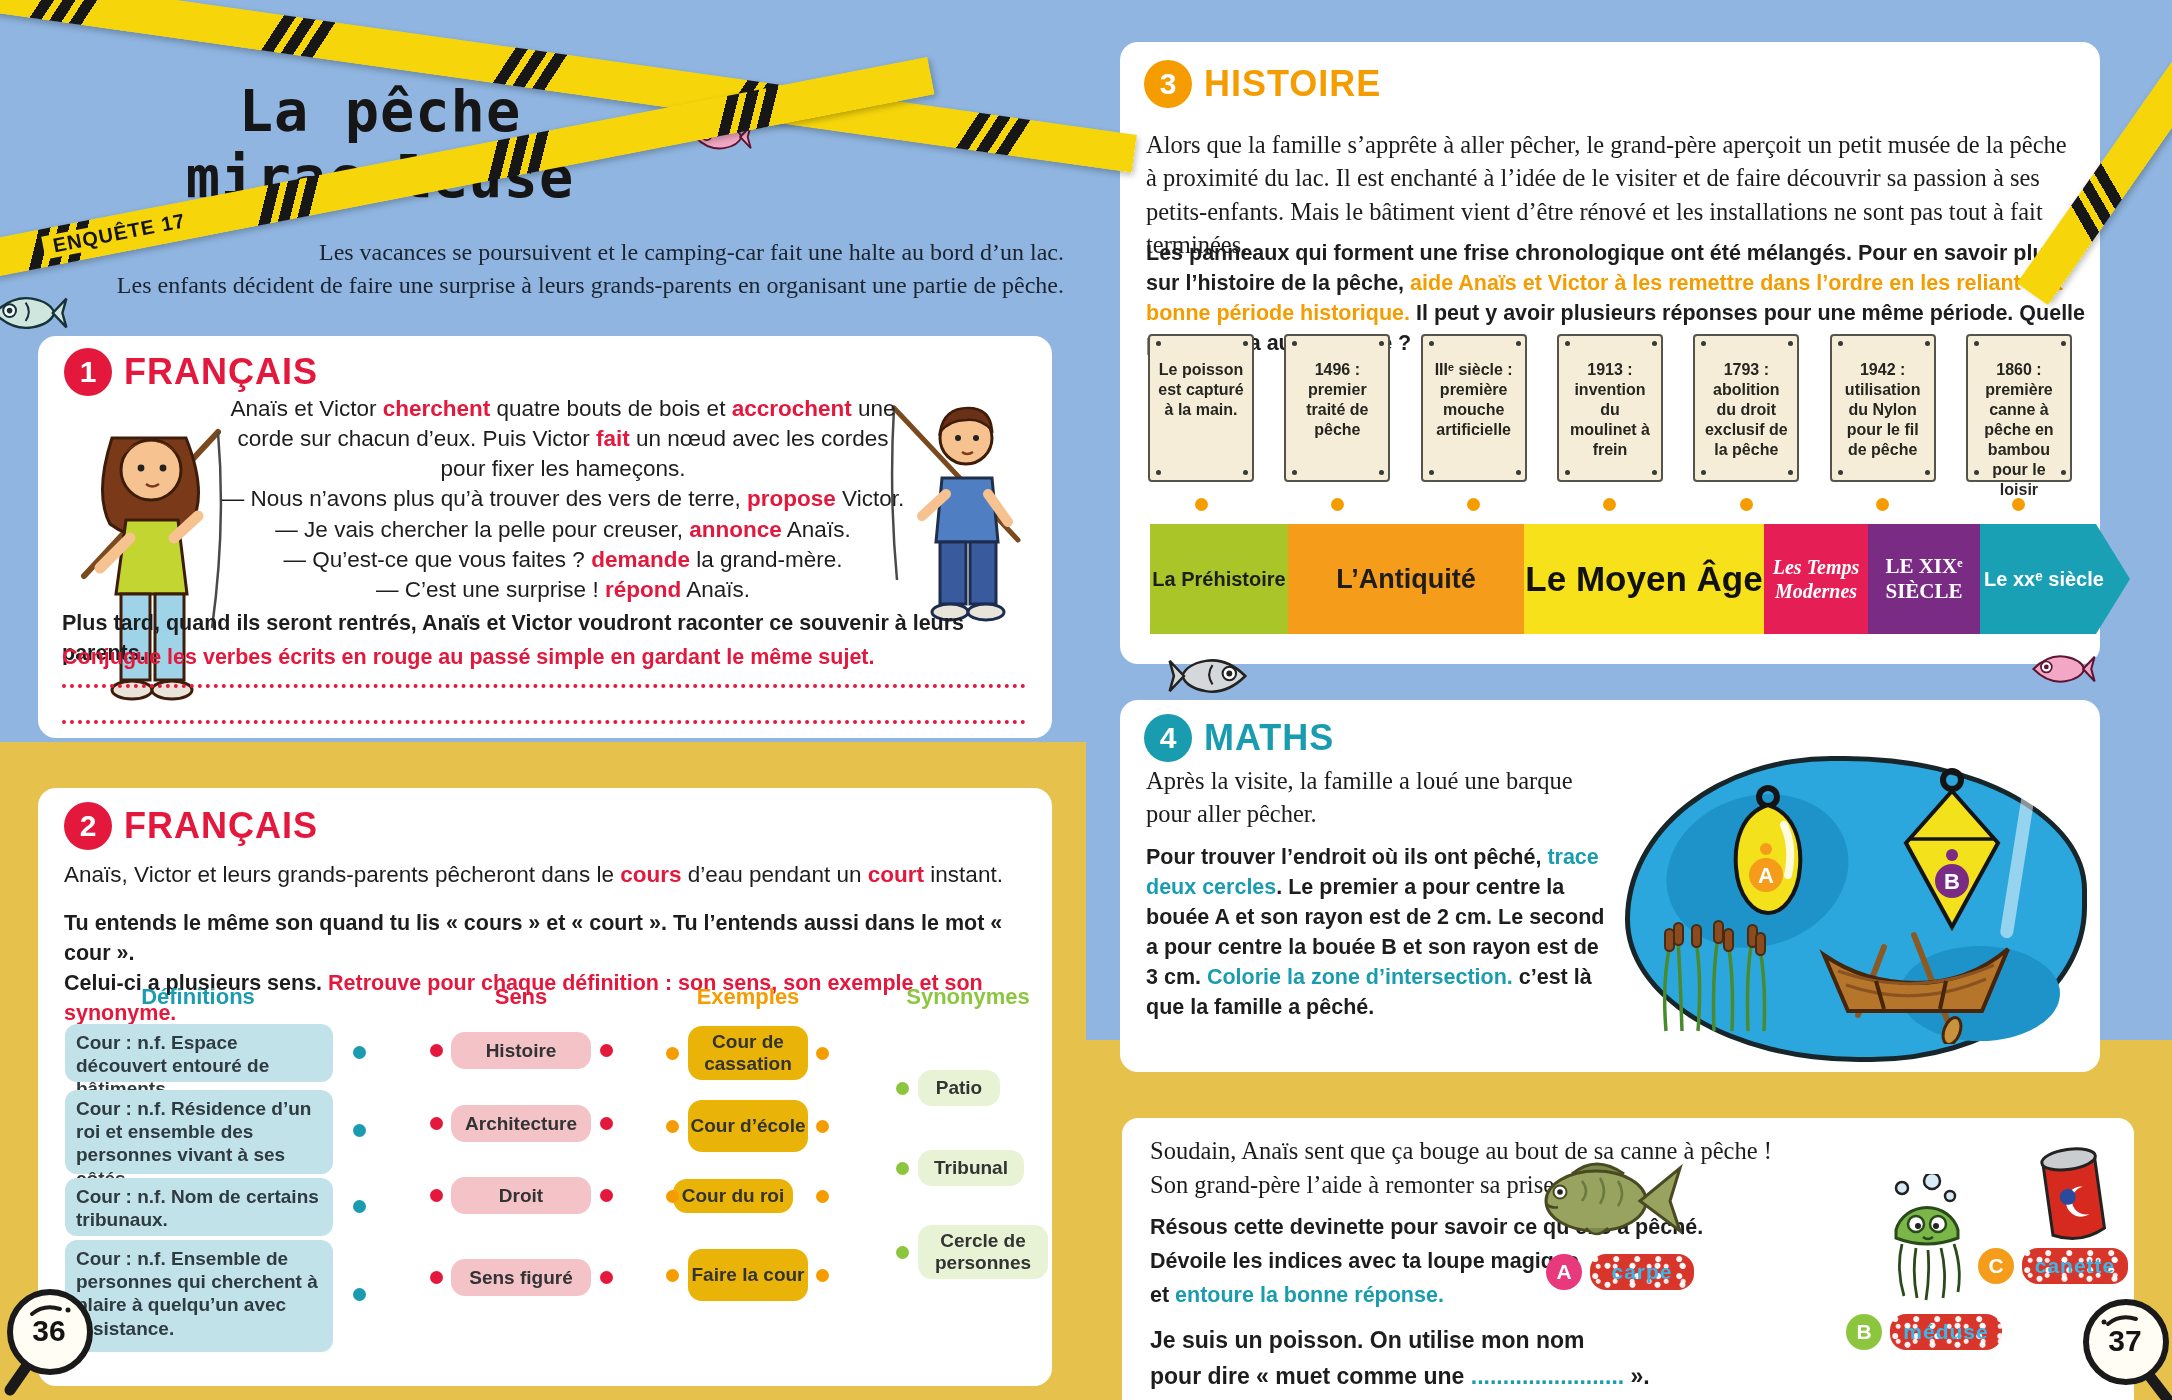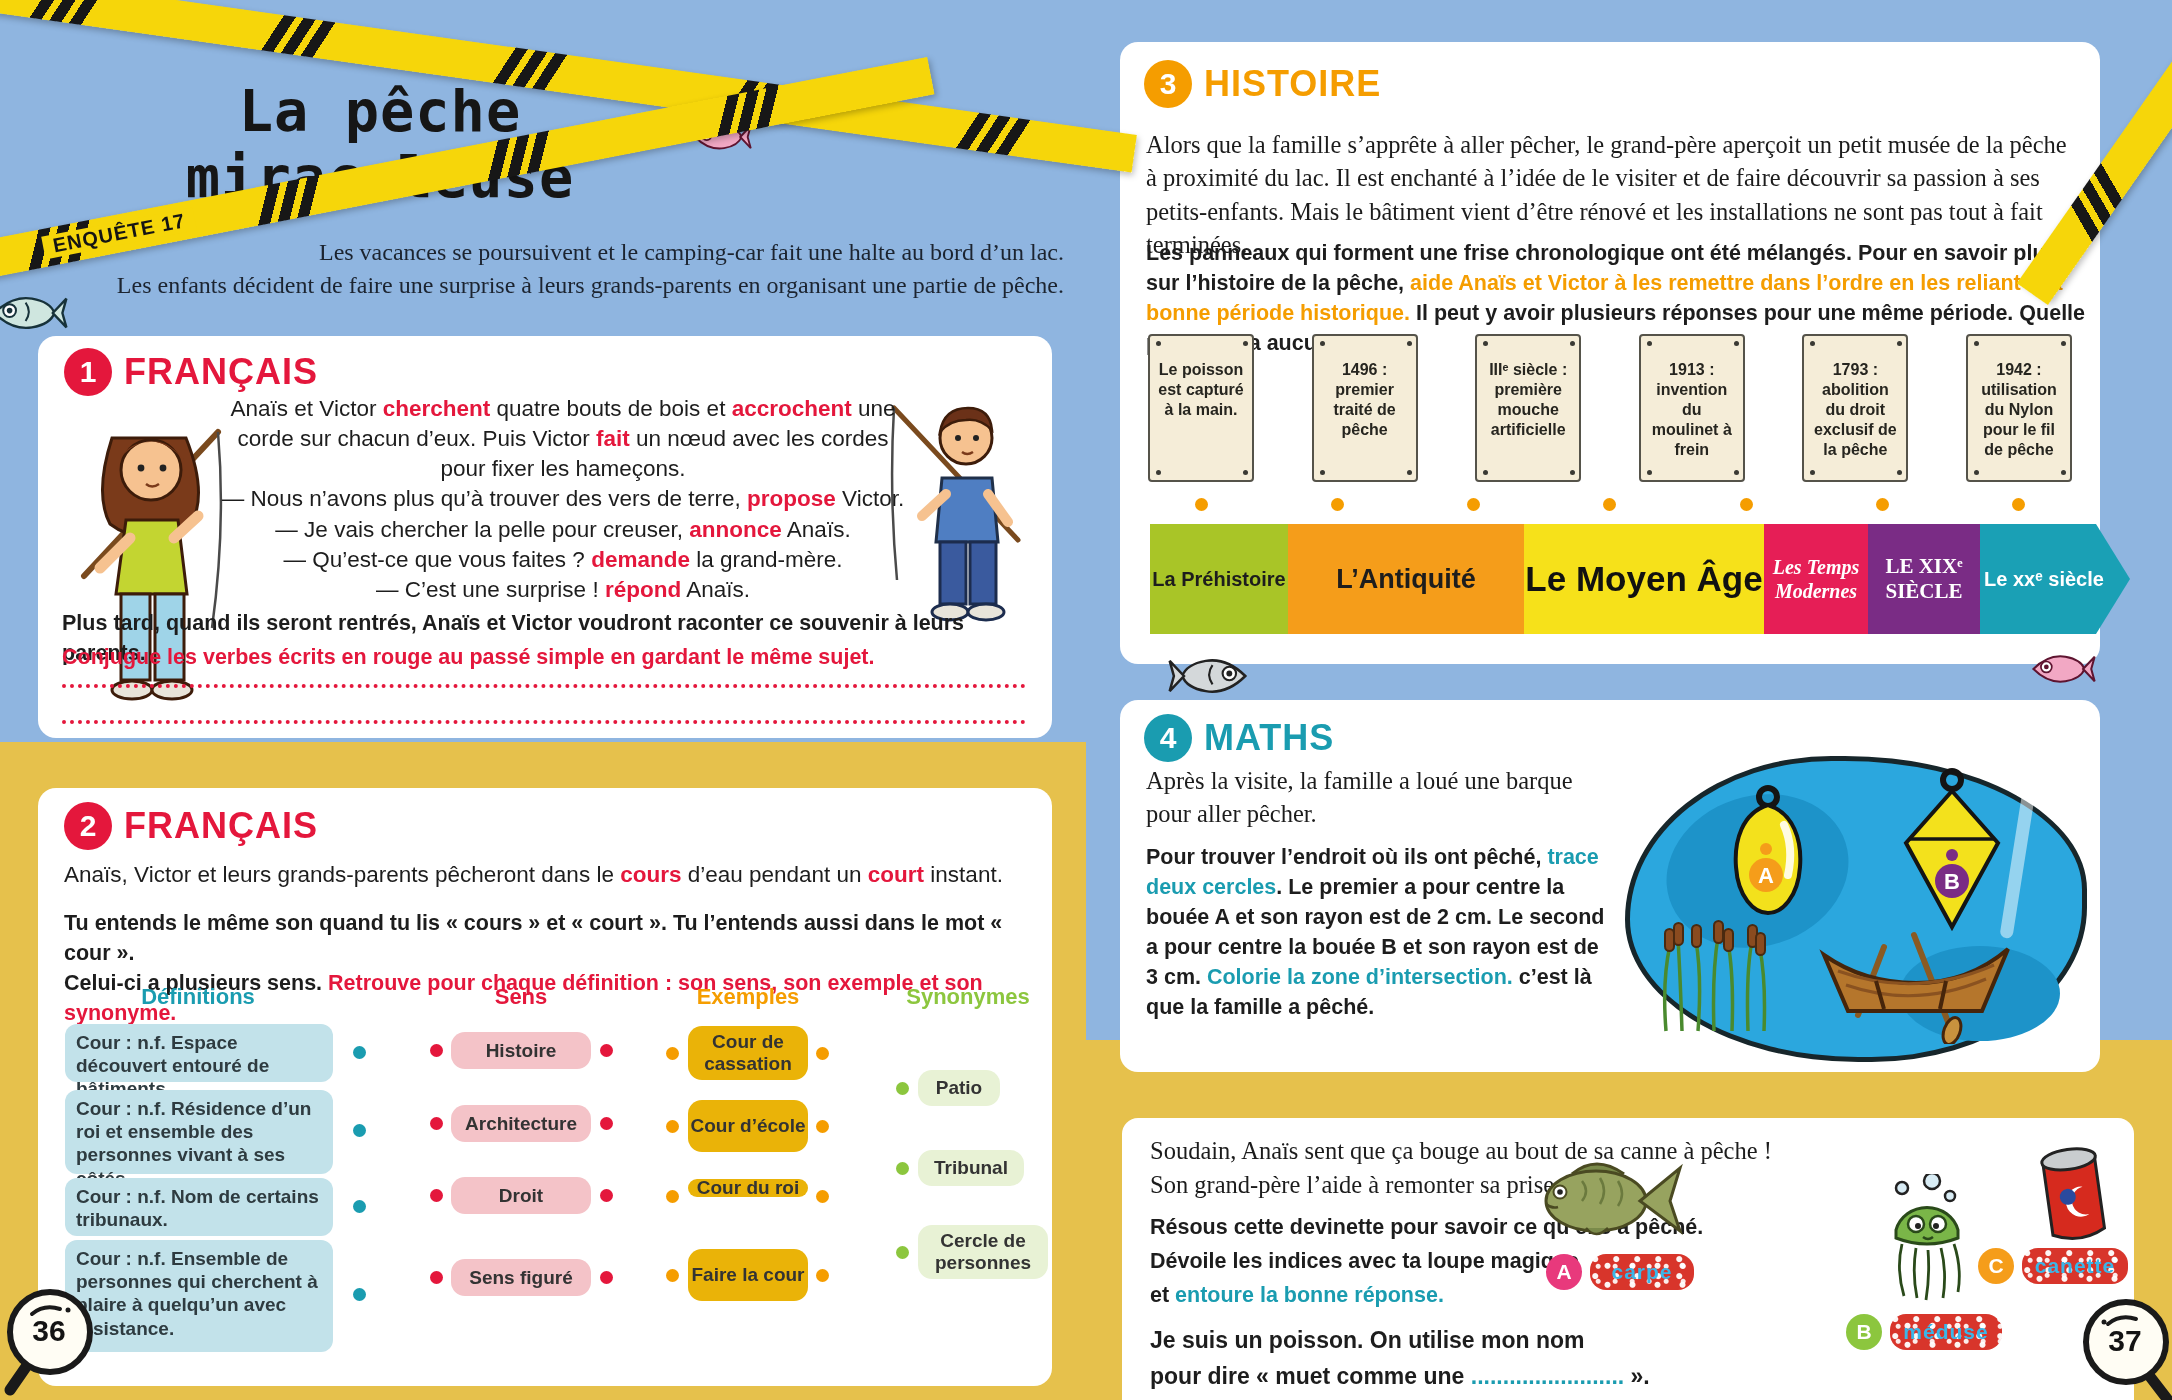--- a/index.html
+++ b/index.html
@@ -203,21 +203,21 @@
     <div class="dot d-red" style="left:562px;top:256px;"></div>
     <div class="dot d-red" style="left:392px;top:329px;"></div>
     <div class="dot d-red" style="left:562px;top:329px;"></div>
     <div class="dot d-red" style="left:392px;top:401px;"></div>
     <div class="dot d-red" style="left:562px;top:401px;"></div>
     <div class="dot d-red" style="left:392px;top:483px;"></div>
     <div class="dot d-red" style="left:562px;top:483px;"></div>
 
     <div class="capsule cap-cream" style="left:650px;top:238px;width:120px;height:54px;">Cour de cassation</div>
     <div class="capsule cap-cream" style="left:650px;top:312px;width:120px;height:52px;">Cour d’école</div>
-    <div class="capsule cap-cream" style="left:650px;top:391px;width:120px;height:18px;">Cour du roi</div>
+    <div class="capsule cap-cream" style="left:635px;top:391px;width:120px;height:34px;">Cour du roi</div>
     <div class="capsule cap-cream" style="left:650px;top:461px;width:120px;height:52px;">Faire la cour</div>
     <div class="dot d-orange" style="left:628px;top:259px;"></div>
     <div class="dot d-orange" style="left:778px;top:259px;"></div>
     <div class="dot d-orange" style="left:628px;top:332px;"></div>
     <div class="dot d-orange" style="left:778px;top:332px;"></div>
     <div class="dot d-orange" style="left:628px;top:402px;"></div>
     <div class="dot d-orange" style="left:778px;top:402px;"></div>
     <div class="dot d-orange" style="left:628px;top:481px;"></div>
     <div class="dot d-orange" style="left:778px;top:481px;"></div>
 
@@ -241,20 +241,21 @@
       <span>Les panneaux qui forment une frise chronologique ont été mélangés. Pour en savoir plus sur l’histoire de la pêche, </span><span style="color:#f59d00;">aide Anaïs et Victor à les remettre dans l’ordre en les reliant à la bonne période historique.</span><span> Il peut y avoir plusieurs réponses pour une même période. Quelle période n’a aucune date ?</span>
     </div>
 
     <div class="plaques" style="left:28px;top:292px;width:924px;">
       <div class="plaque">Le poisson est capturé à la main.</div>
       <div class="plaque">1496 : premier traité de pêche</div>
       <div class="plaque">IIIᵉ siècle : première mouche artificielle</div>
       <div class="plaque">1913 : invention du moulinet à frein</div>
       <div class="plaque">1793 : abolition du droit exclusif de la pêche</div>
       <div class="plaque">1942 : utilisation du Nylon pour le fil de pêche</div>
+      <div class="plaque">1860 : première canne à pêche en bambou pour le loisir</div>
     </div>
     <div class="dotrow" style="left:28px;top:456px;width:924px;">
       <div class="cell">
           <div class="dot d-orange" style="position:static;"></div>
         </div>
       <div class="cell">
           <div class="dot d-orange" style="position:static;"></div>
         </div>
       <div class="cell">
           <div class="dot d-orange" style="position:static;"></div>

